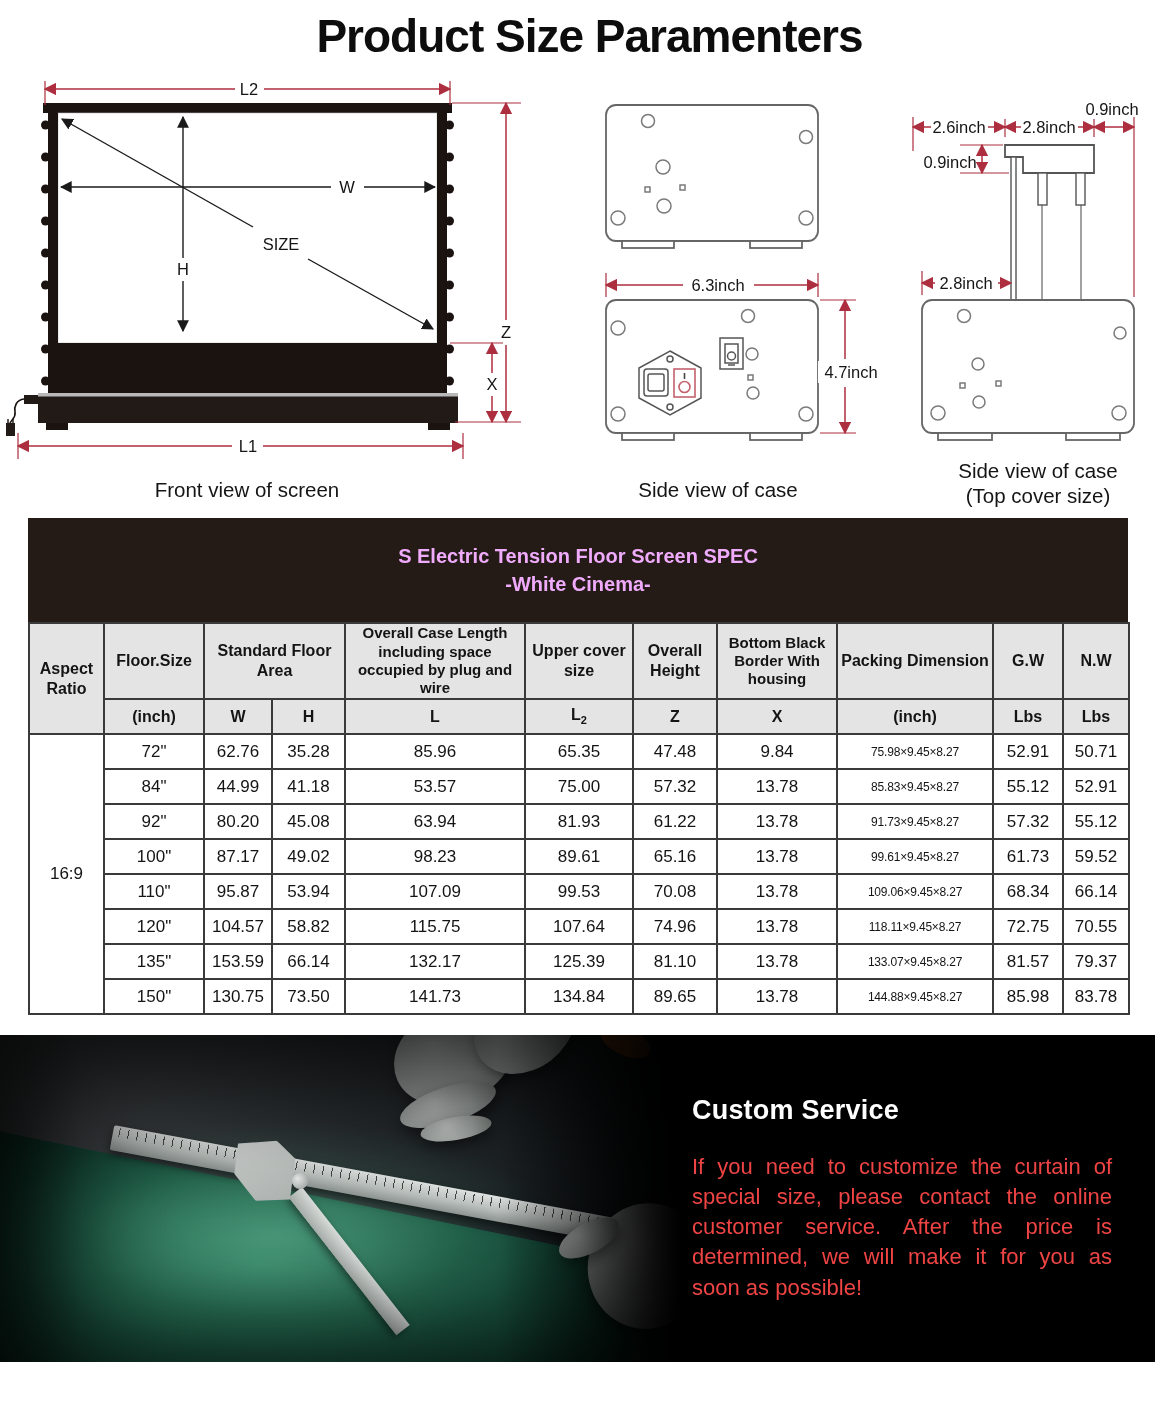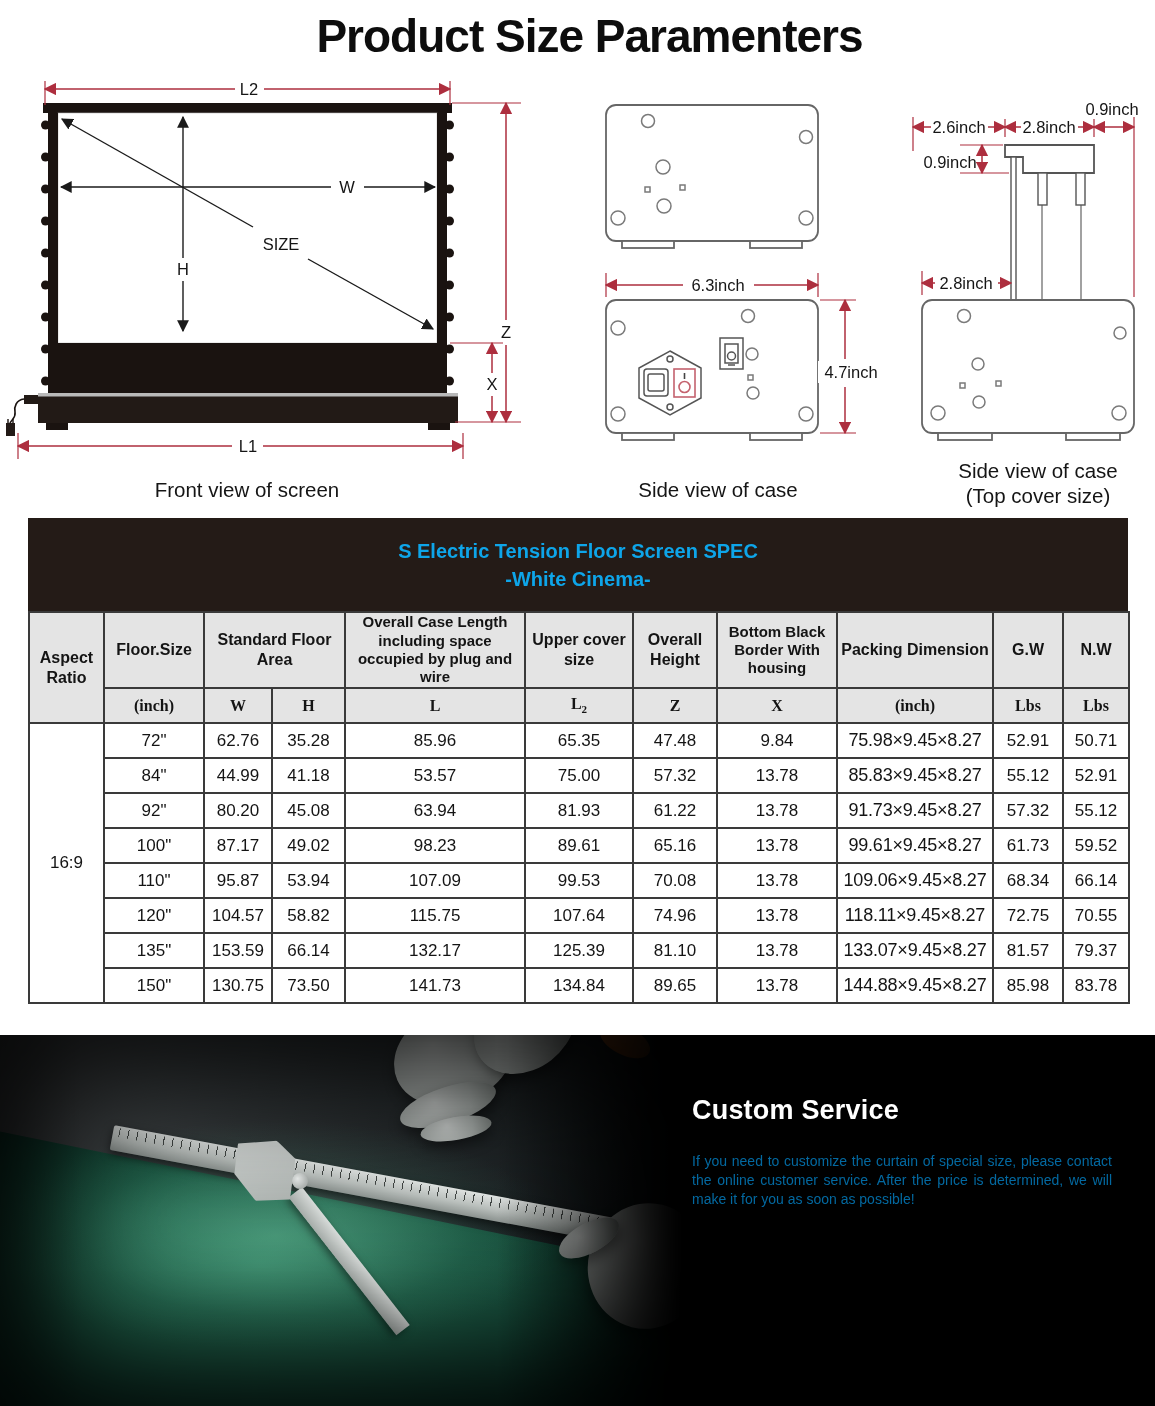--- a/index.html
+++ b/index.html
@@ -11,37 +11,37 @@
       text-align:center;font-size:46px;font-weight:800;letter-spacing:-1px;color:#0d0d0d;margin:0;}
 
   
   .diag{position:absolute;}
   .diag text{font-family:"Liberation Sans","DejaVu Sans",sans-serif;}
   .dimtxt{font-size:16.5px;font-weight:500;fill:#151515;}
   .captxt{font-size:20.5px;font-weight:500;fill:#151515;}
 
   
   .table-wrap{position:absolute;left:28px;top:518px;width:1100px;}
-  .banner{height:93px;background:#241b17;color:#0ea5e9;text-align:center;
+  .banner{height:104px;background:#241b17;color:#f0abfc;text-align:center;
           display:flex;flex-direction:column;justify-content:center;gap:4px;
           font-size:20px;font-weight:600;line-height:24px;}
   table.spec{border-collapse:collapse;table-layout:fixed;width:1100px;}
   table.spec th,table.spec td{border:2px solid #3a3a3a;text-align:center;vertical-align:middle;
           padding:0 2px;overflow:hidden;}
   table.spec th{background:#e4e4e4;font-size:16px;font-weight:700;line-height:1.22;color:#141414;}
   table.spec th.small{font-size:15px;}
   table.spec td{background:#fff;font-size:17px;font-weight:400;color:#141414;}
-  table.spec td.packing{font-size:18px;letter-spacing:-0.2px;}
+  table.spec td.packing{font-size:12px;letter-spacing:-0.2px;}
   tr.group-row th{height:74px;}
-  tr.unit-row th{height:33px;font-family:Liberation Serif, serif;}
+  tr.unit-row th{height:33px;}
   table.spec tbody td{height:33px;}
   sub{font-size:11px;}
 
   
-  .bottom{position:absolute;left:0;top:1035px;width:1155px;height:371px;background:#000;overflow:hidden;}
+  .bottom{position:absolute;left:0;top:1035px;width:1155px;height:327px;background:#000;overflow:hidden;}
   .photo{position:absolute;left:0;top:0;width:690px;height:371px;overflow:hidden;
      background:radial-gradient(90% 85% at 38% 62%, #2f8062 0%, #1e5d47 30%, #113f31 55%, #07271e 78%, #031710 100%);}
   .fabric{position:absolute;inset:0;
      background:linear-gradient(105deg,#484c4e 0%,#363b3d 30%,#262b2d 55%,#141a1c 85%);
      clip-path:polygon(0 0,100% 0,100% 64%,0 26%);}
   .glow{position:absolute;inset:0;
      background:radial-gradient(55% 42% at 40% 54%, rgba(145,232,193,0.30), rgba(62,142,112,0.12) 52%, transparent 74%);}
   .ruler{position:absolute;left:112px;top:90px;width:548px;height:25px;
      transform:rotate(10.5deg);transform-origin:left center;border-radius:2px;
      background:linear-gradient(#e6eae8,#bcc2bf 55%,#8f9693);box-shadow:0 4px 10px rgba(0,0,0,.55);}
@@ -63,21 +63,21 @@
   .g3{left:420px;top:82px;width:72px;height:23px;transform:rotate(-10deg);}
   .g-arm{left:470px;top:-52px;width:110px;height:86px;transform:rotate(-38deg);}
   .band{position:absolute;left:598px;top:-8px;width:54px;height:28px;border-radius:50%;
      transform:rotate(26deg);background:linear-gradient(#d97a35,#a14e17);}
   .g4{left:588px;top:168px;width:118px;height:126px;transform:rotate(14deg);}
   .g5{left:556px;top:188px;width:66px;height:30px;transform:rotate(-28deg);}
   .vignette{position:absolute;inset:0;box-shadow:inset 0 0 120px 55px rgba(0,0,0,.85);
      background:linear-gradient(90deg, rgba(0,0,0,.25) 0%, transparent 12%, transparent 72%, #000 99%);}
   .service{position:absolute;left:692px;top:0;width:420px;height:371px;color:#fff;}
   .service h2{margin:60px 0 0 0;font-size:27px;font-weight:700;letter-spacing:.2px;}
-  .service p{margin:26px 0 0 0;font-size:14px;line-height:1.37;text-align:justify;color:#0369a1;}
+  .service p{margin:26px 0 0 0;font-size:22px;line-height:1.37;text-align:justify;color:#ef4444;}
 </style>
 </head>
 <body>
 
 <div class="page">
 
   <h1 class="page-title">Product Size Paramenters</h1>
 
   <svg class="diag" style="left:0;top:75px;" width="545" height="432" viewBox="0 0 545 432">
     <defs>

